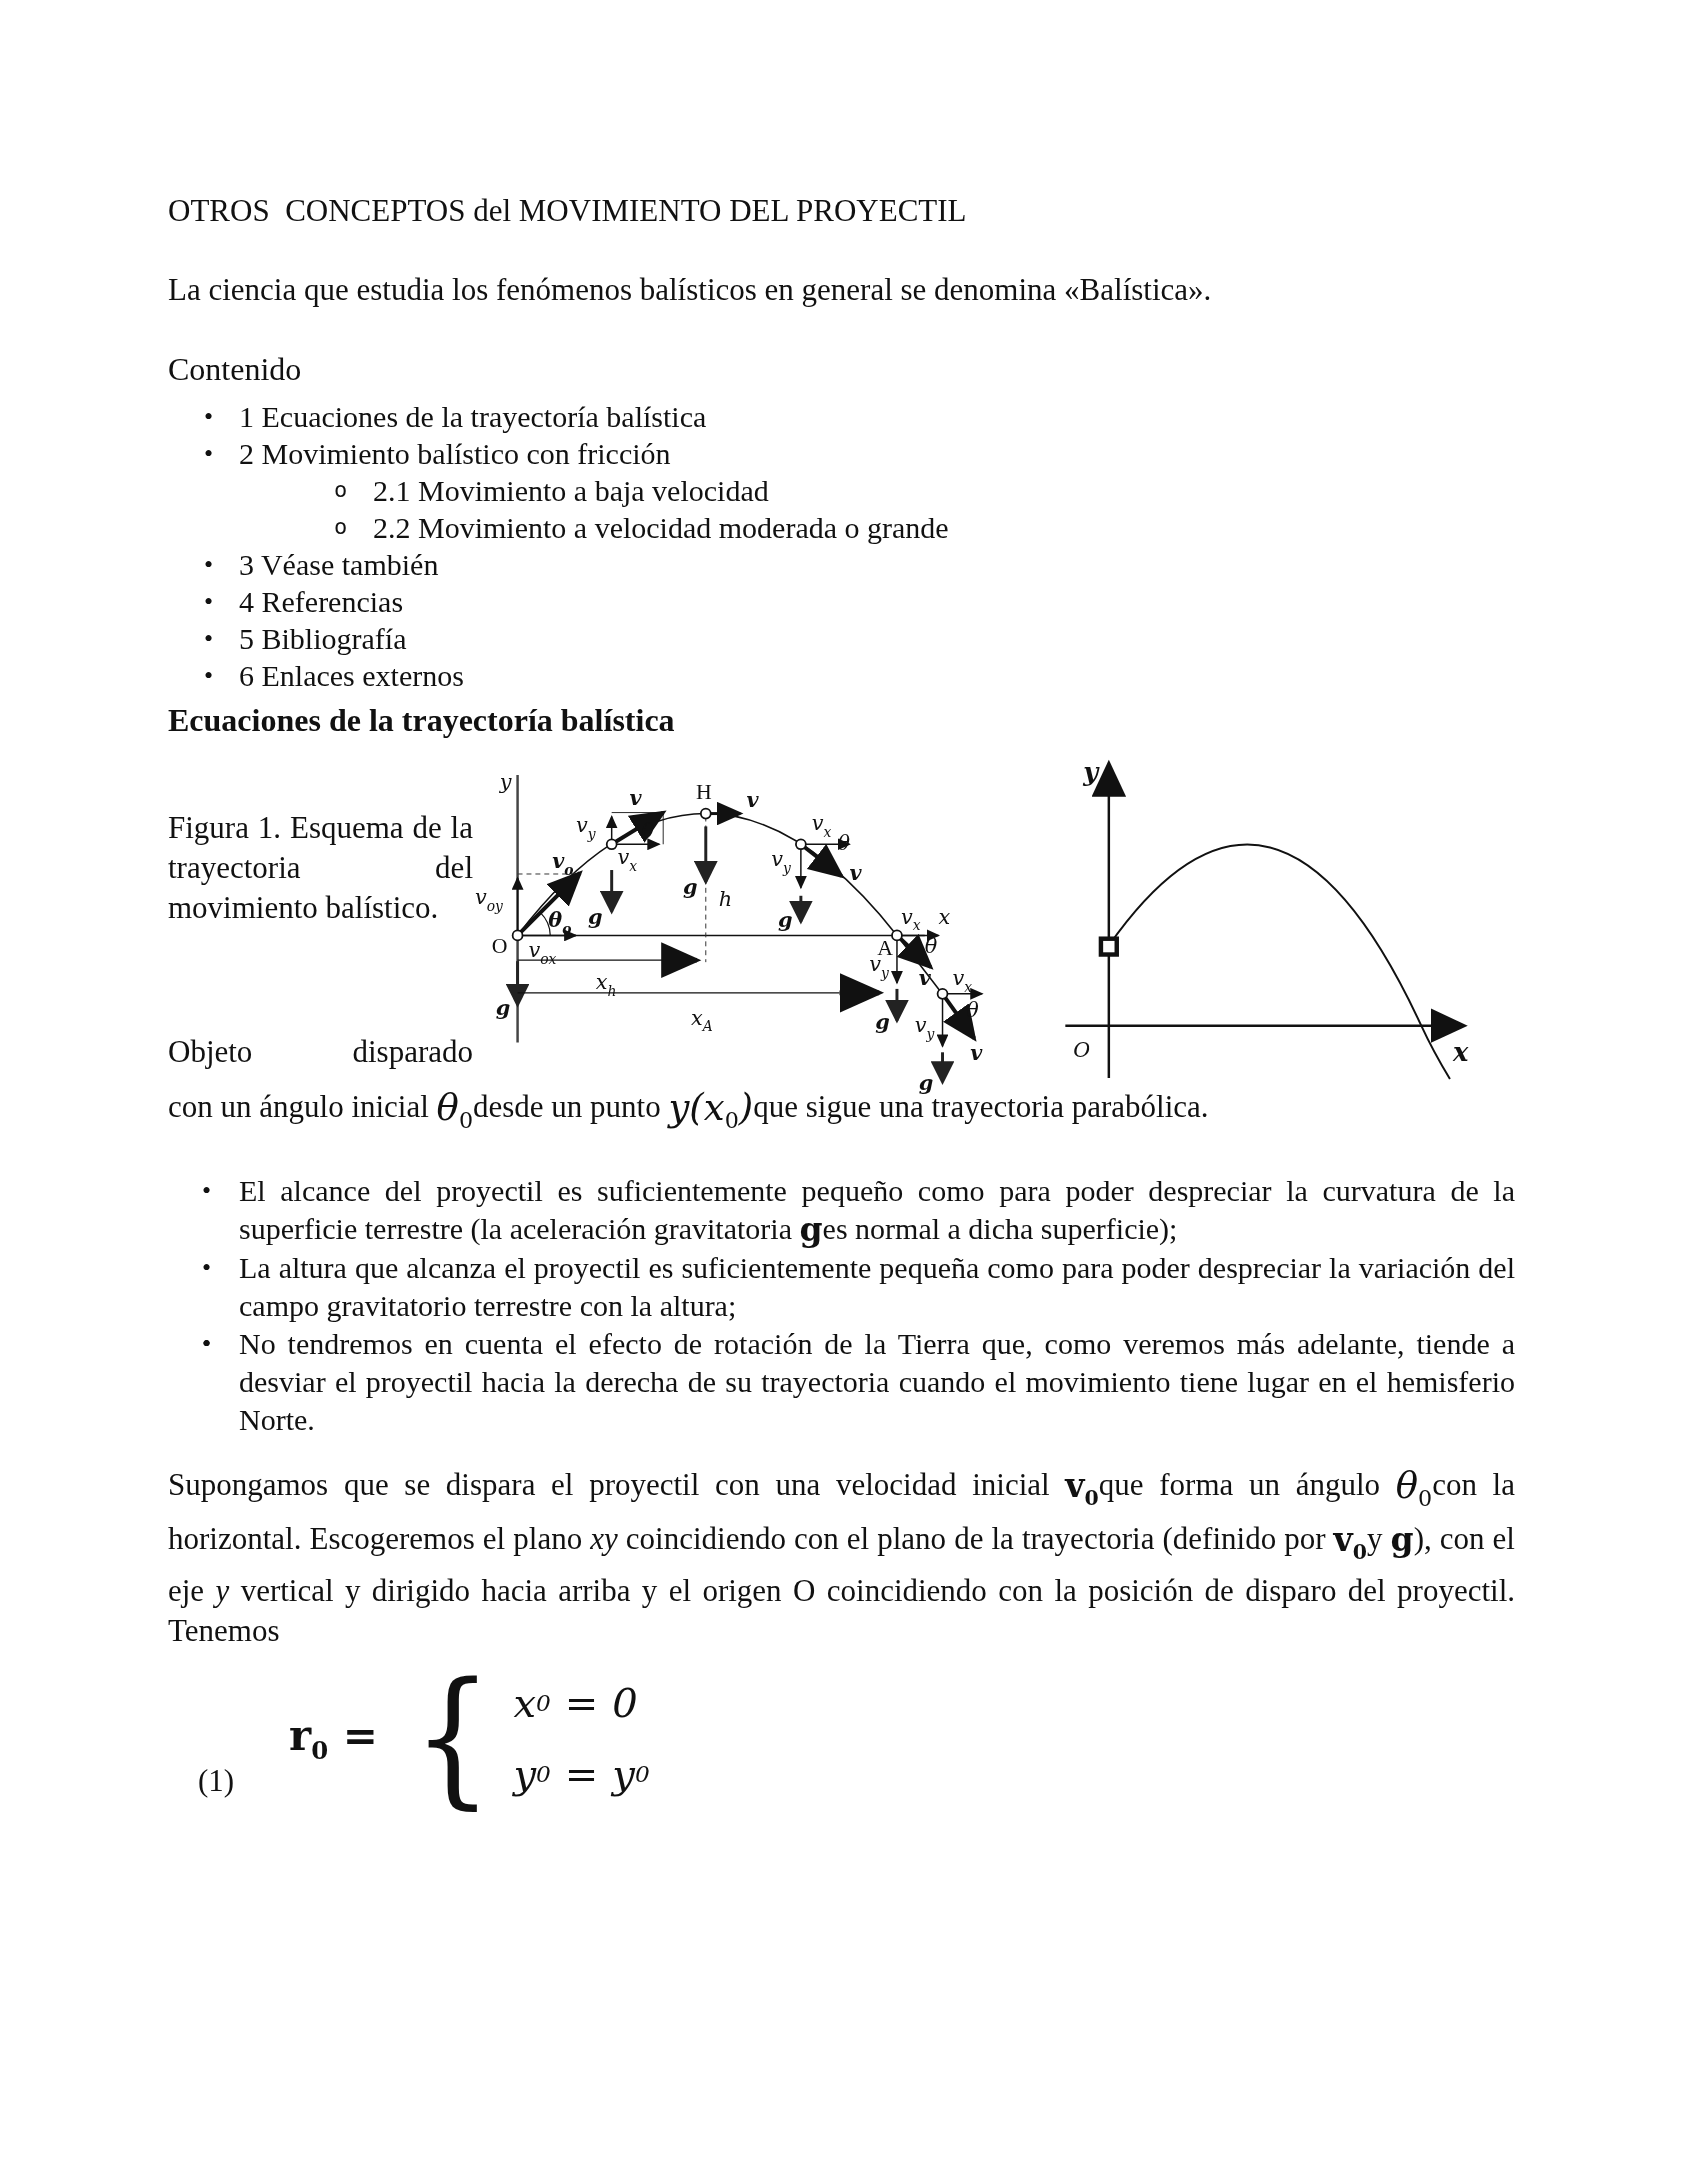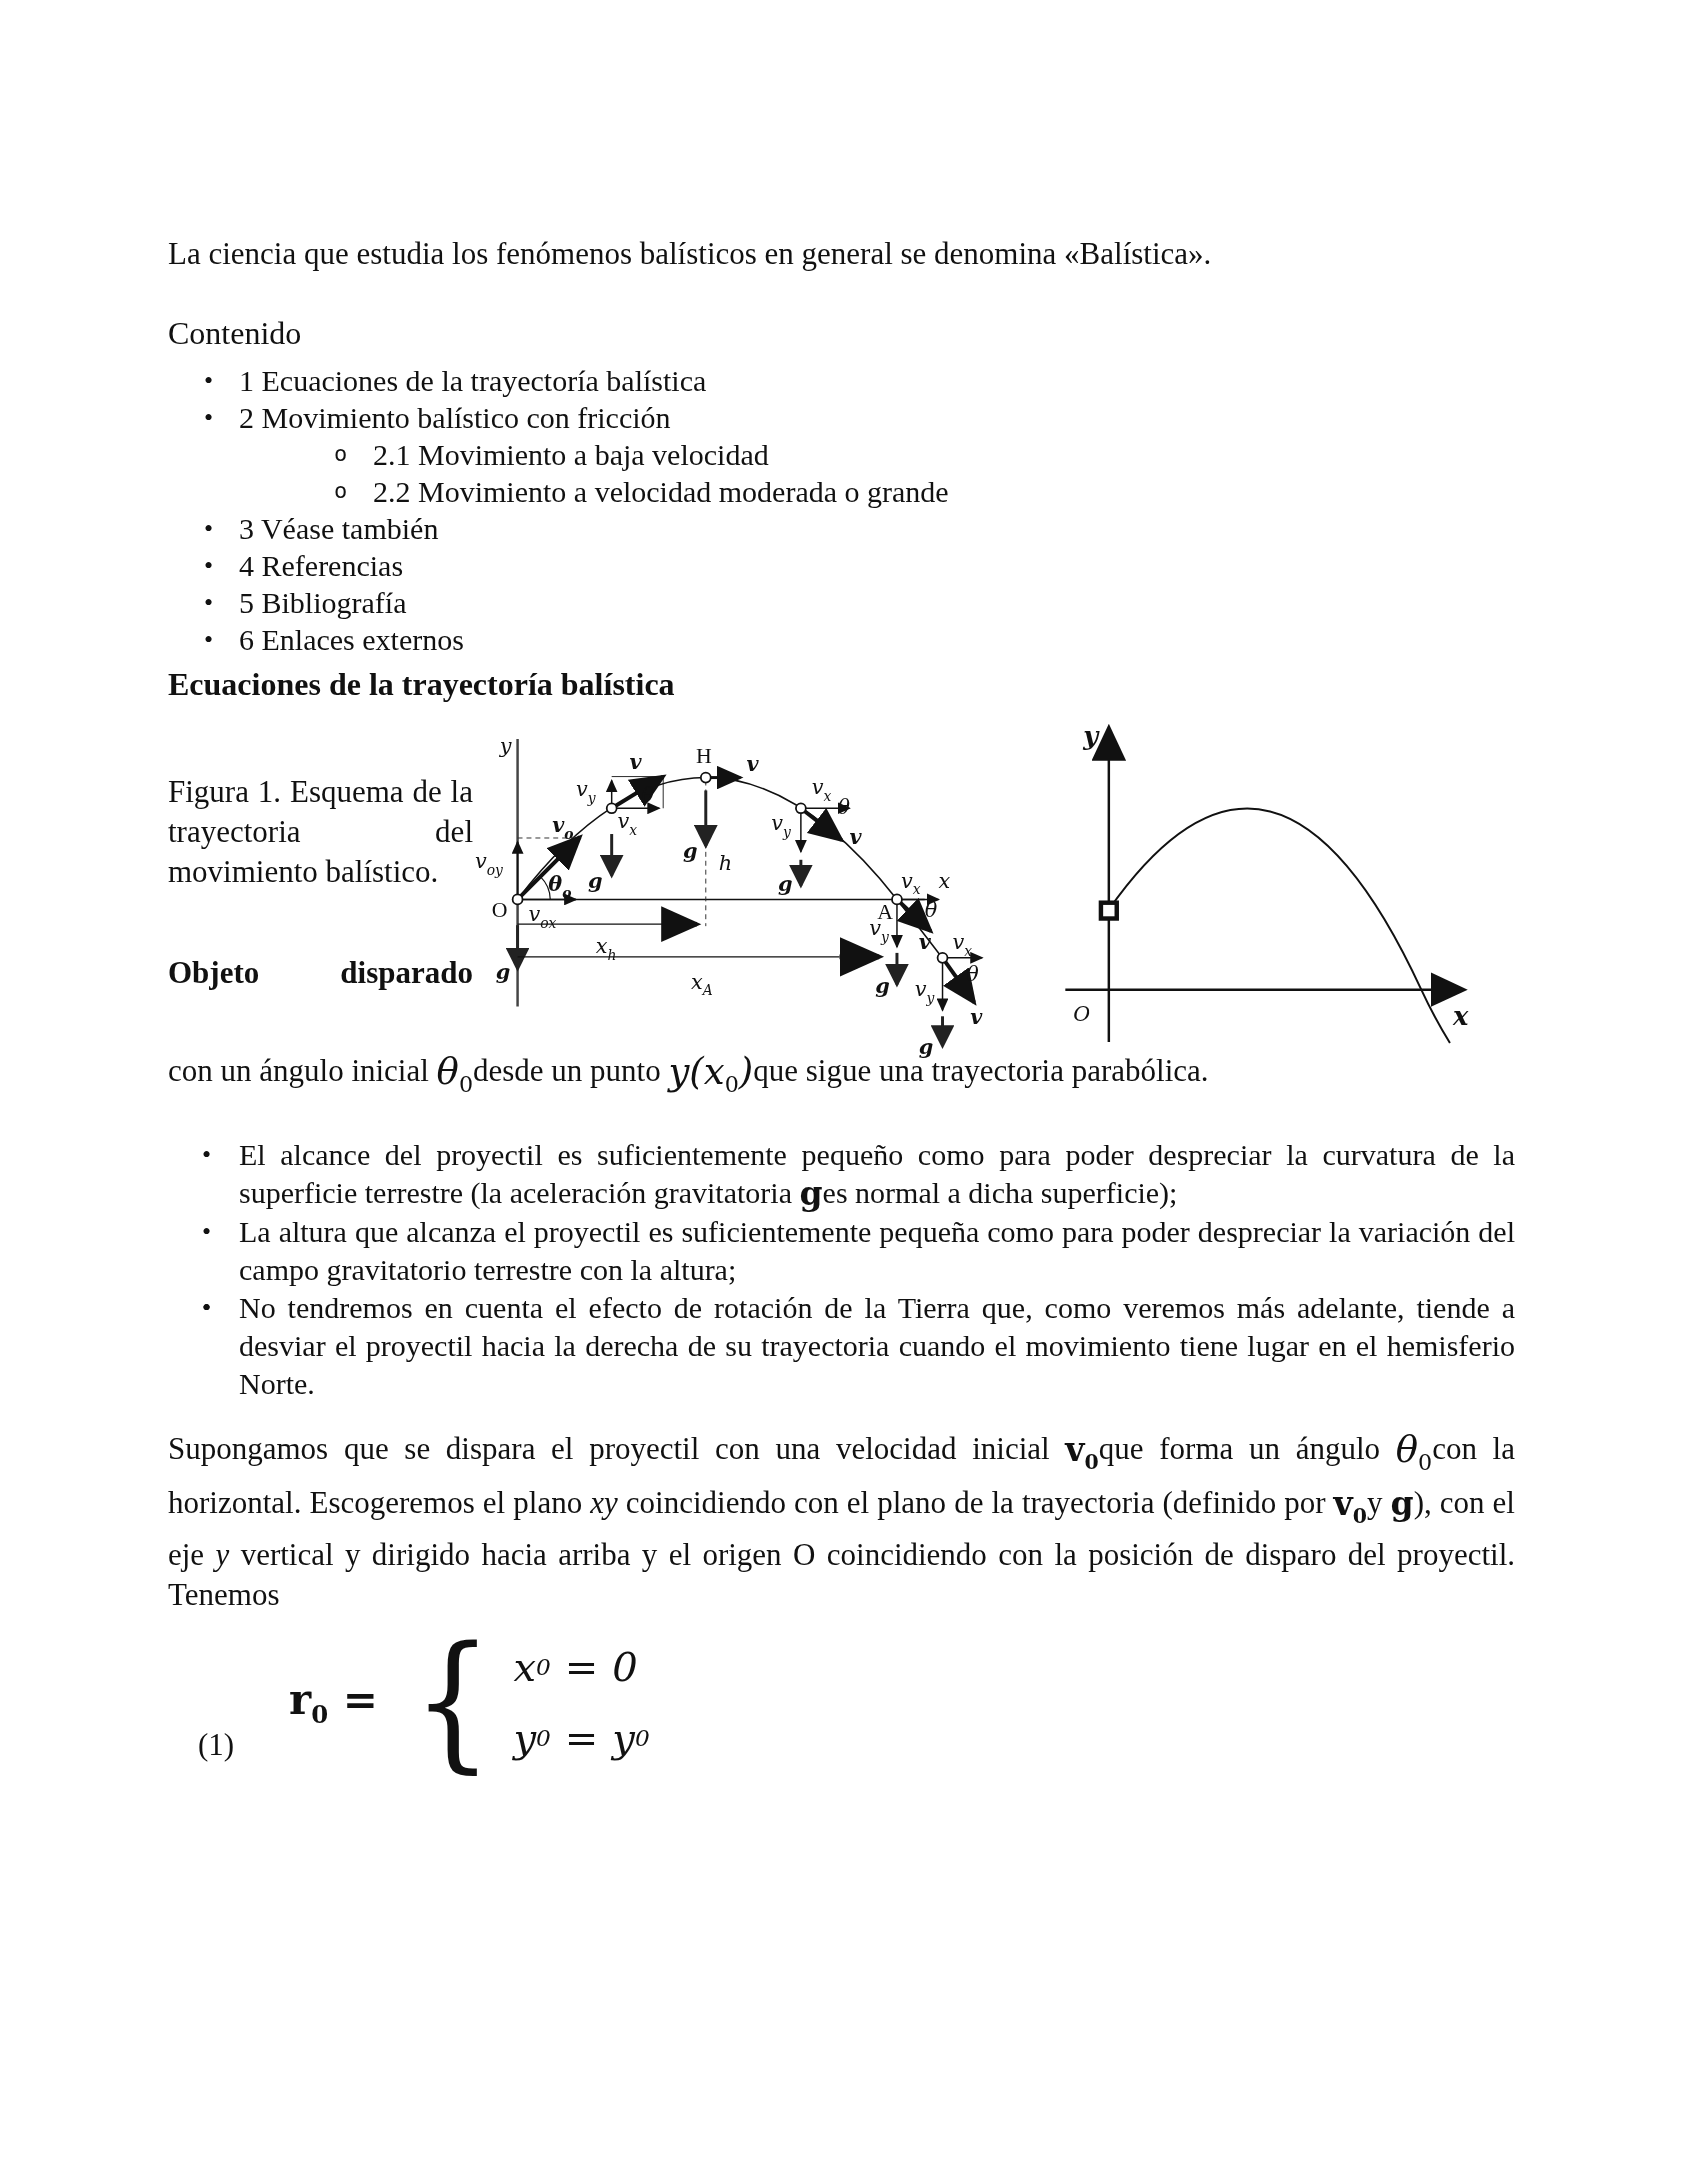--- a/index.html
+++ b/index.html
@@ -21,21 +21,21 @@
   ul.toc li .mk1{position:absolute;left:36px;top:0;font-size:26px;}
   ul.toc li .mk2{position:absolute;left:166px;top:-1px;font-family:"DejaVu Sans Mono",monospace;font-size:22px;}
 
   .section-heading{font-size:32px;font-weight:bold;margin-top:8px;}
 
   .fig-float{float:right;width:1020px;height:348px;margin-top:-2px;margin-right:22px;position:relative;}
   .fig-float svg.traj{position:absolute;left:0;top:20px;}
   .fig-float svg.plot{position:absolute;right:0;top:0;}
 
   .fig-caption{font-size:31px;line-height:40px;margin-top:69px;text-align:justify;}
-  .objeto-line{font-size:31px;line-height:40px;margin-top:61px;text-align:justify;text-align-last:justify;font-weight:bold;}
+  .objeto-line{font-size:31px;line-height:40px;margin-top:104px;text-align:justify;text-align-last:justify;}
 
   .para{font-size:31px;line-height:40px;text-align:justify;}
   .para-angle{clear:both;margin-top:0;line-height:44px;text-align:left;}
 
   ul.hyp{list-style:none;margin:30px 0 0 0;padding:0;font-size:30px;line-height:38px;}
   ul.hyp li{position:relative;padding-left:71px;text-align:justify;margin:0;}
   ul.hyp li .mk1{position:absolute;left:34px;top:0;font-size:26px;text-align:left;}
 
   .final-para{margin-top:26px;}
 
@@ -61,20 +61,21 @@
   .sup{font-family:"Liberation Serif",serif;font-style:normal;font-size:22px;fill:#111;}
   .ts{font-size:14px;}
   .big{font-size:26px;font-weight:bold;}
 </style>
 </head>
 <body>
 
 <div class="page">
   <div class="content">
 
+    <div class="doc-title">OTROS  CONCEPTOS del MOVIMIENTO DEL PROYECTIL</div>
 
     <div class="intro">La ciencia que estudia los fenómenos balísticos en general se denomina «Balística».</div>
 
     <div class="toc-heading">Contenido</div>
     <ul class="toc">
       <li class="l1"><span class="mk1">•</span><span>1 Ecuaciones de la trayectoría balística</span></li>
       <li class="l1"><span class="mk1">•</span><span>2 Movimiento balístico con fricción</span></li>
       <li class="l2"><span class="mk2">o</span><span>2.1 Movimiento a baja velocidad</span></li>
       <li class="l2"><span class="mk2">o</span><span>2.2 Movimiento a velocidad moderada o grande</span></li>
       <li class="l1"><span class="mk1">•</span><span>3 Véase también</span></li>

